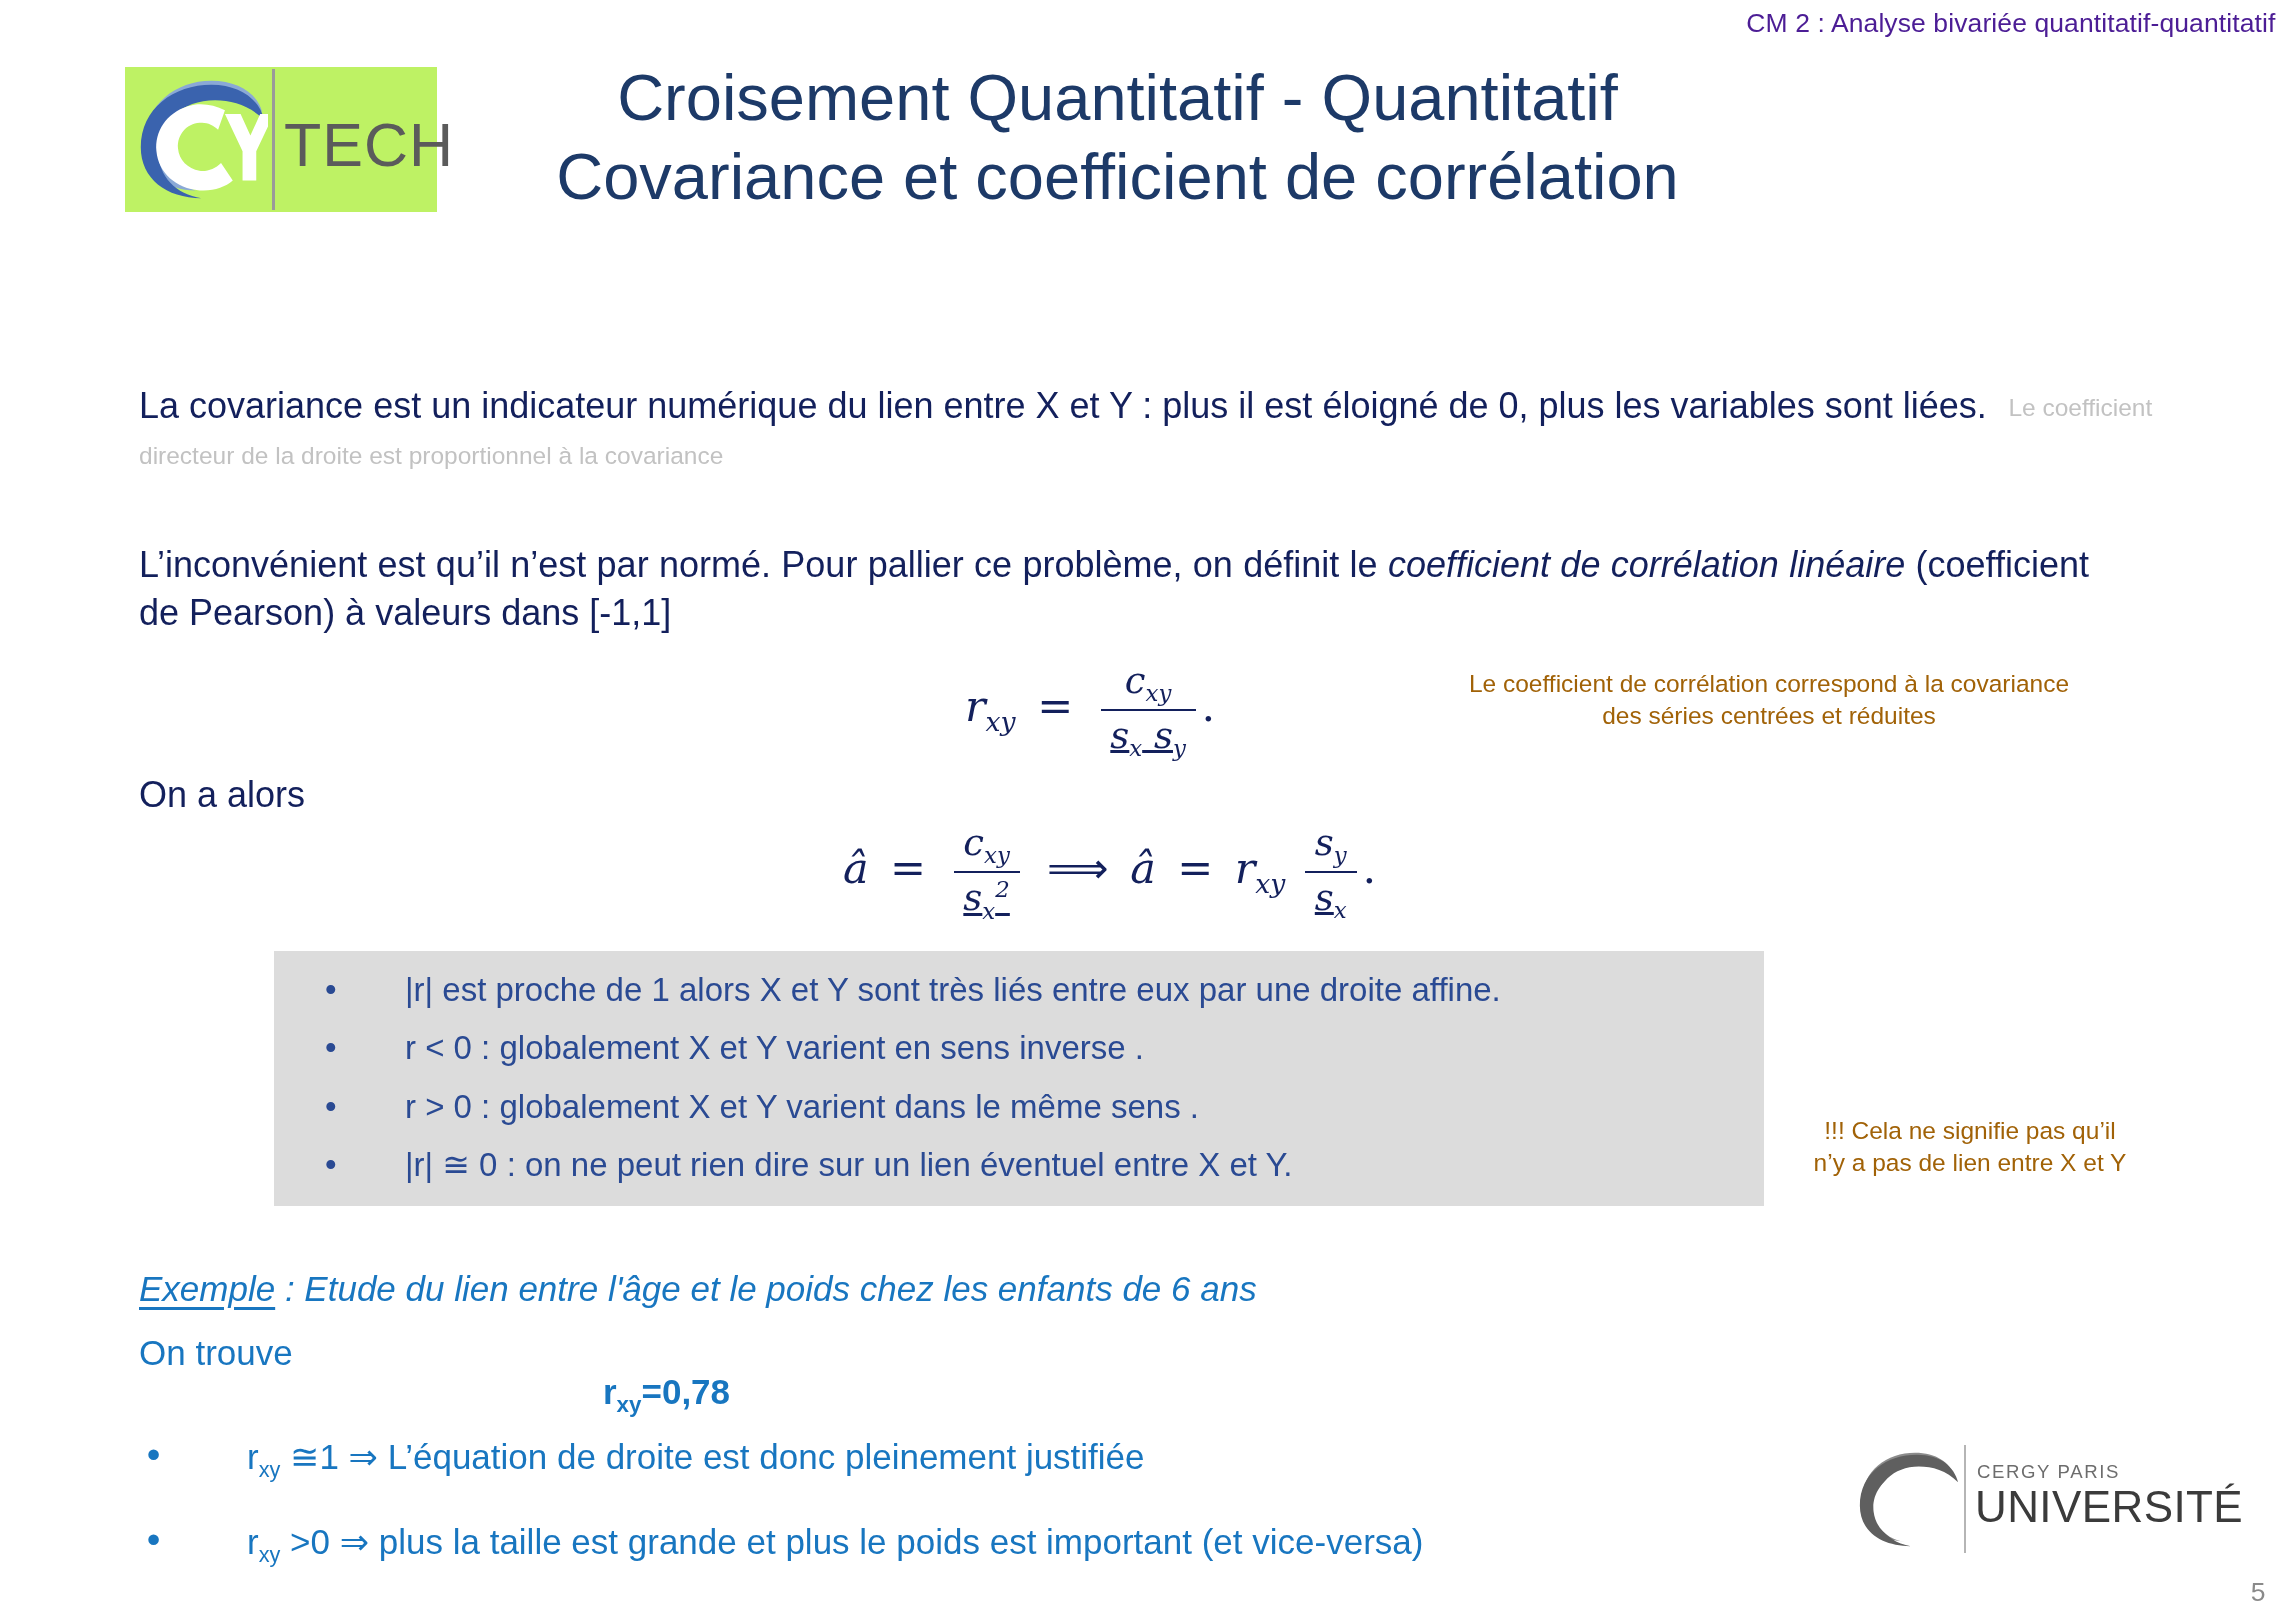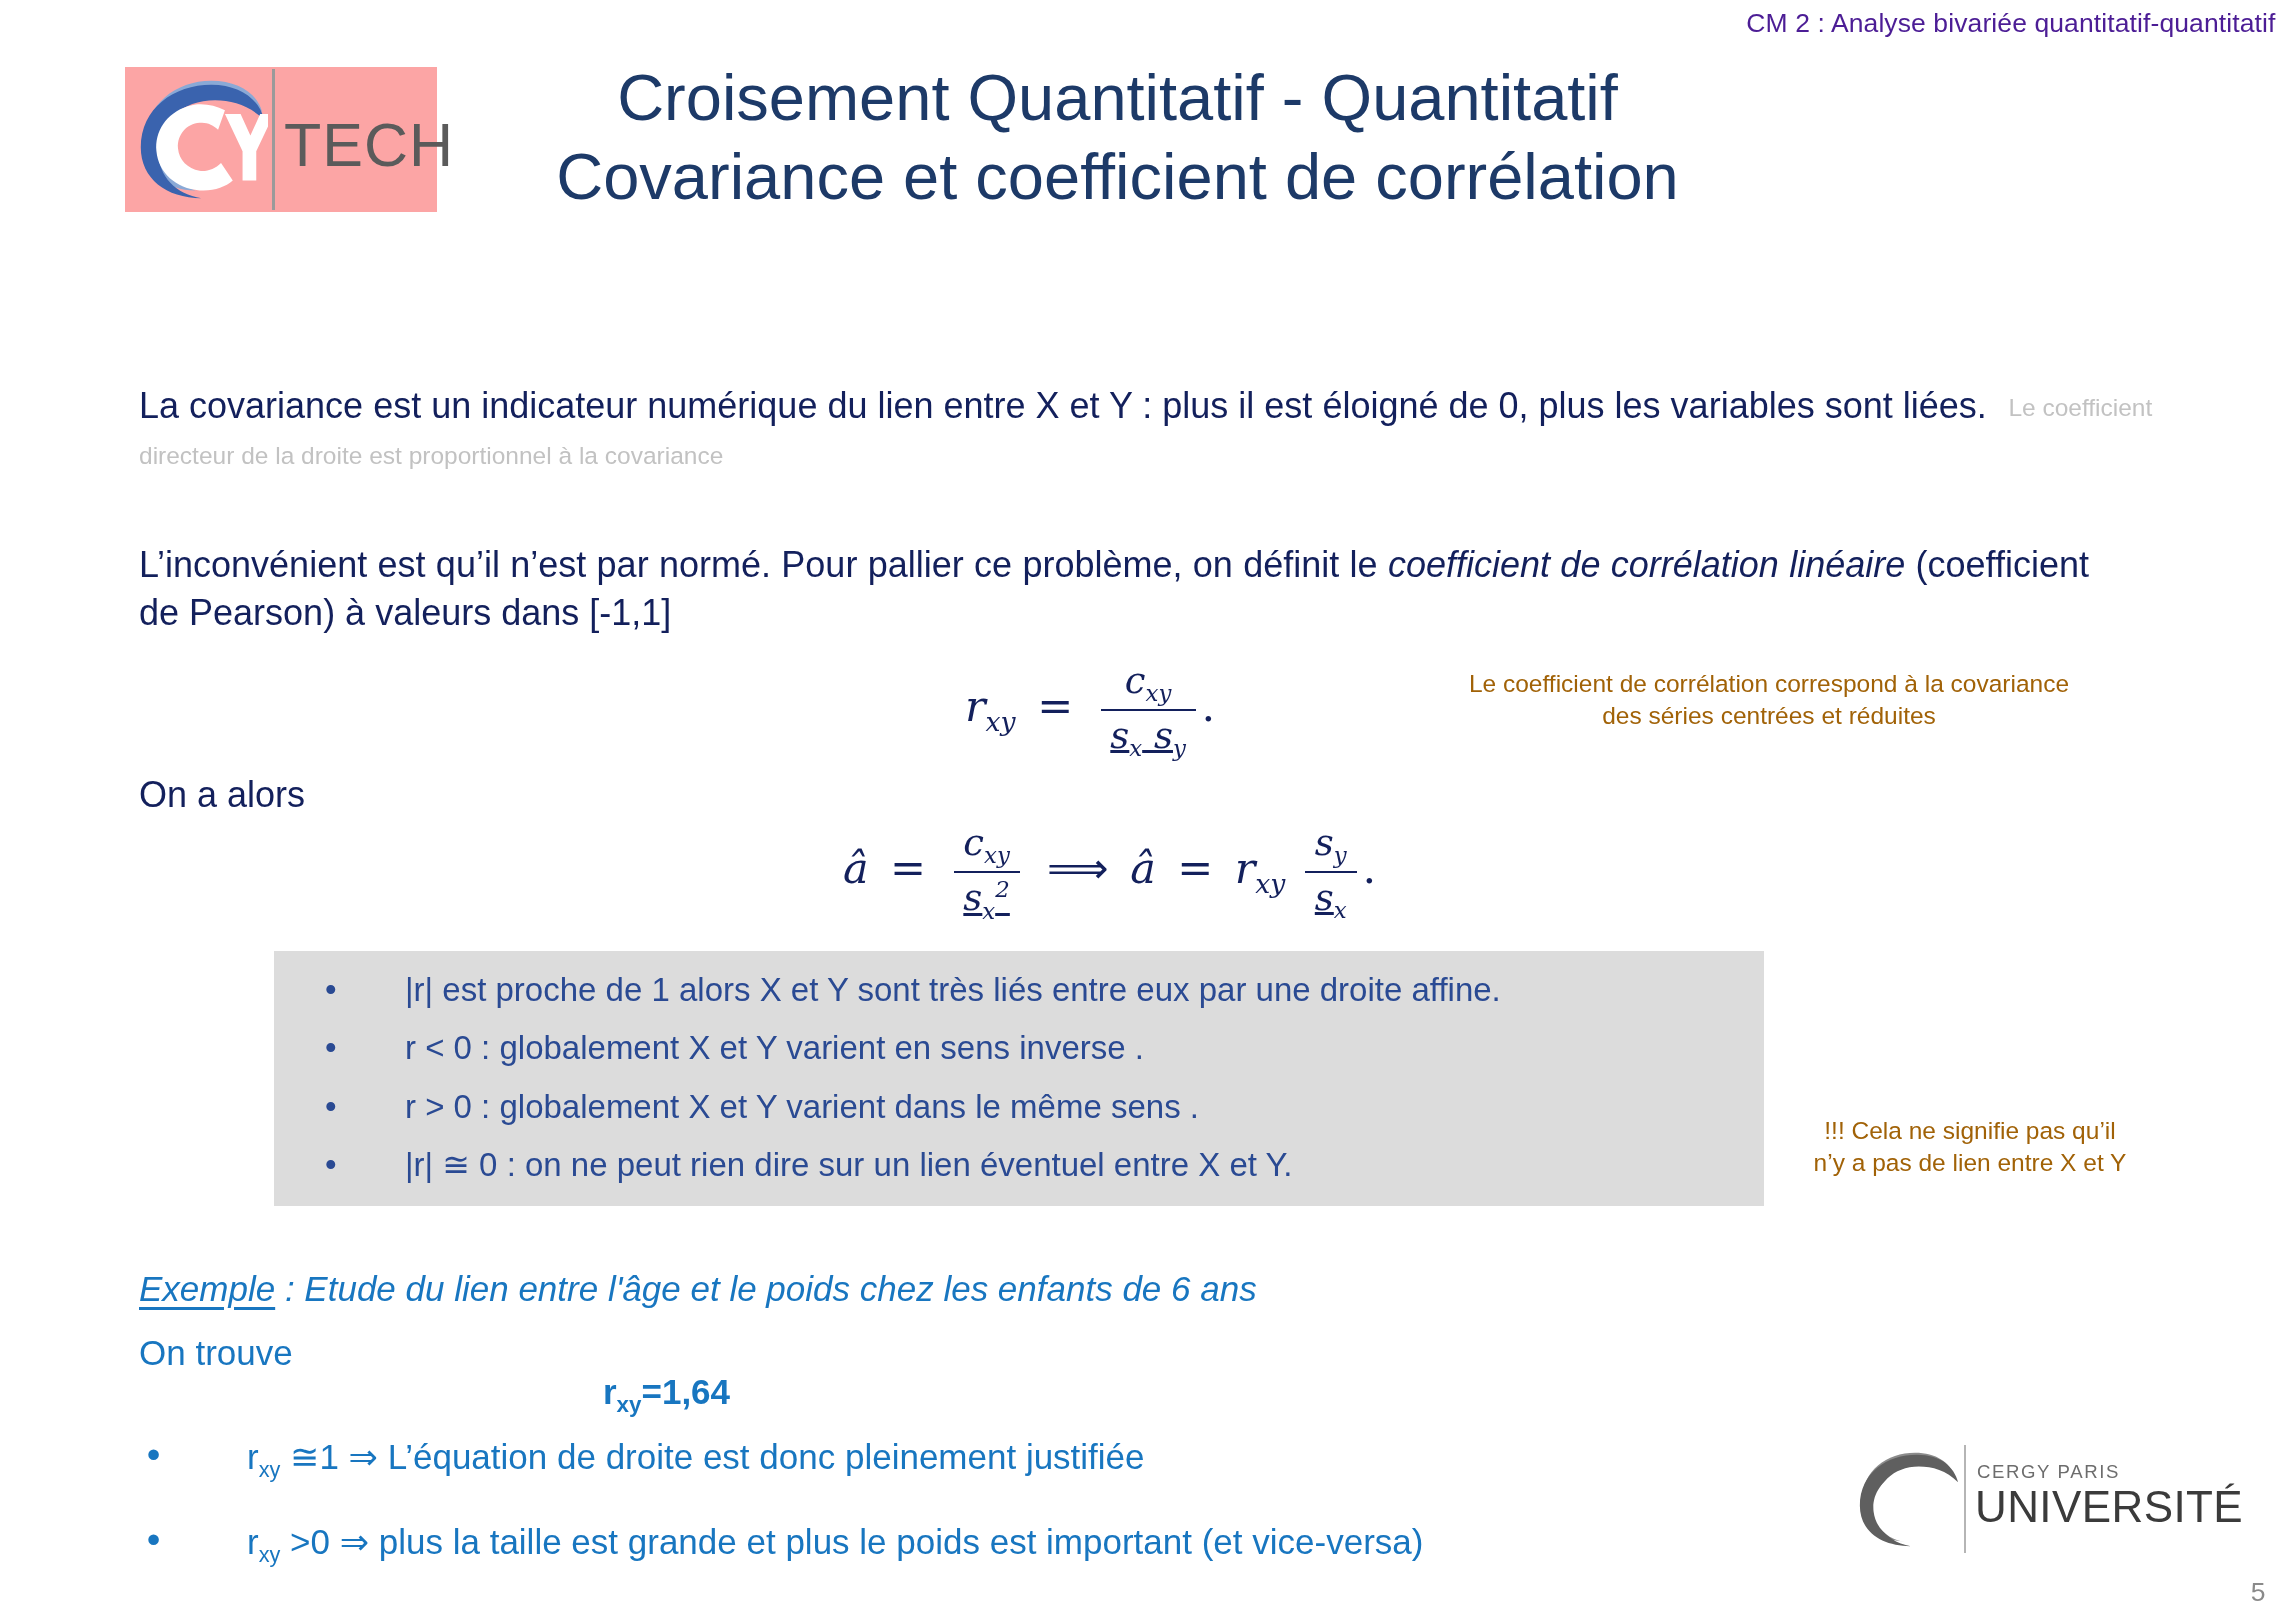--- a/index.html
+++ b/index.html
@@ -26,21 +26,21 @@
     white-space: nowrap;
   }
 
   
   .cytech-logo {
     position: absolute;
     left: 125px;
     top: 67px;
     width: 312px;
     height: 145px;
-    background: #fca5a5;
+    background: #bef264;
   }
   .cytech-logo .mark {
     position: absolute;
     left: 5.9px;
     top: 3.9px;
     width: 137px;
     height: 137px;
   }
   .cytech-logo .divider {
     position: absolute;
@@ -387,21 +387,21 @@
   <div>n’y a pas de lien entre X et Y</div>
 </div>
 
 <div class="exemple-line">
   <span class="underlined">Exemple</span><span> : Etude du lien entre l'âge et le poids chez les enfants de 6 ans</span>
 </div>
 
 <div class="on-trouve">On trouve</div>
 
 <div class="r-value">
-  <span>r</span><sub>xy</sub><span>=1,64</span>
+  <span>r</span><sub>xy</sub><span>=0,78</span>
 </div>
 
 <div class="final-list">
   <div class="fl-item">
     <span class="bullet">•</span>
     <span>r</span><sub>xy</sub><span> ≅1 </span><span class="arrow">⇒</span><span>  L’équation de droite est donc pleinement justifiée</span>
   </div>
   <div class="fl-item">
     <span class="bullet">•</span>
     <span>r</span><sub>xy</sub><span> &gt;0 </span><span class="arrow">⇒</span><span> plus la taille est grande et plus le poids est important (et vice-versa)</span>

